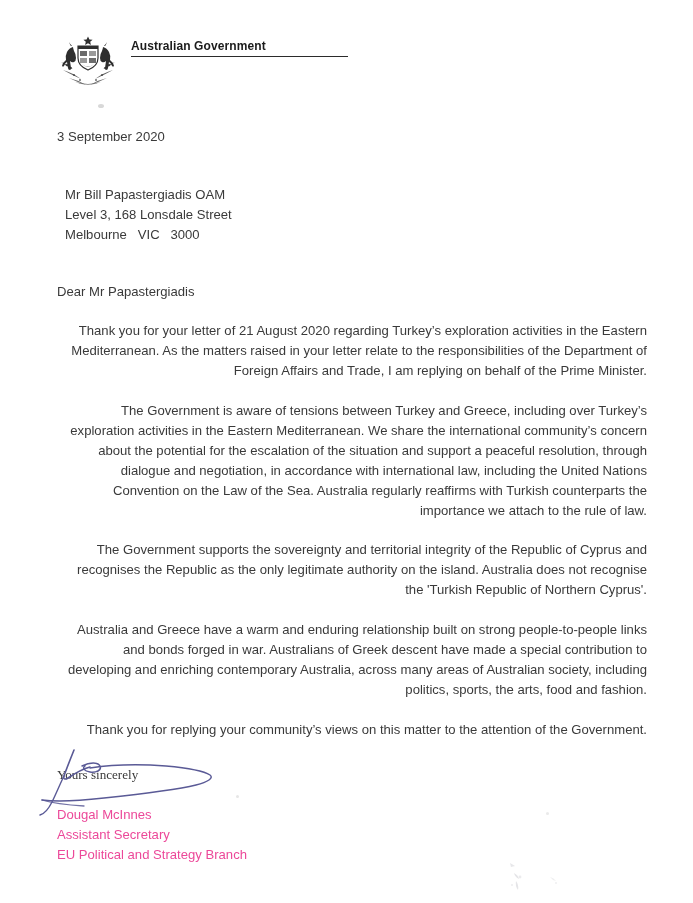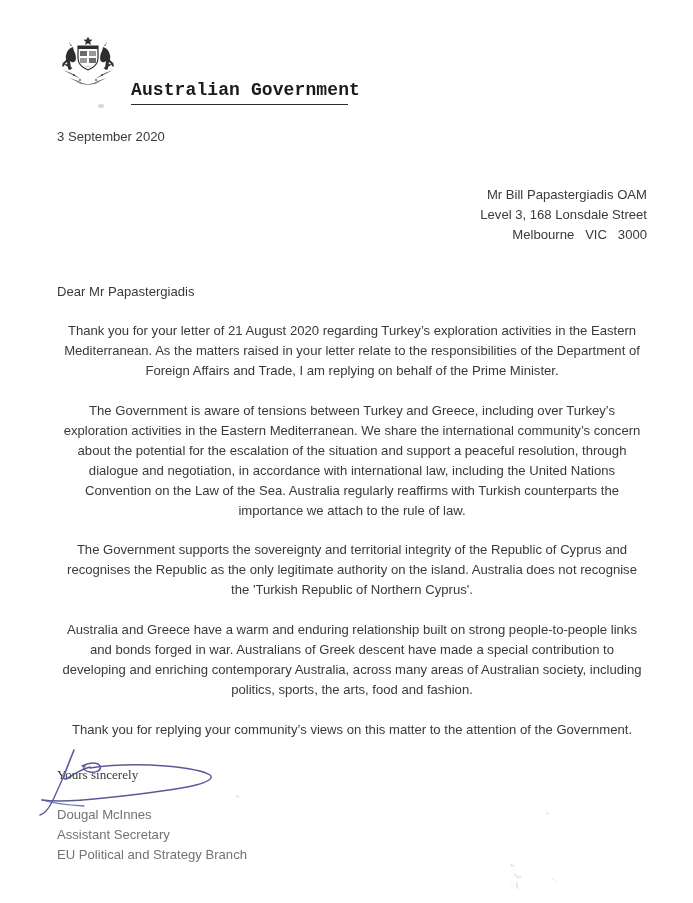--- a/index.html
+++ b/index.html
@@ -30,28 +30,27 @@
     width: 78px;
     height: 56px;
     flex: 0 0 auto;
     margin-right: 4px;
   }
   .crest svg { display: block; }
   .dept-block {
     padding-top: 5px;
   }
   .gov-line {
-    font-family: Liberation Mono, monospace;
+    font-family: Liberation Sans, sans-serif;
     font-weight: bold;
-    font-size: 18px;
+    font-size: 12px;
     color: #1b1b1b;
     letter-spacing: 0.1px;
     line-height: 1.25;
     white-space: nowrap;
-    margin-top: 40px;
   }
   .rule {
     height: 1px;
     background: #2b2b2b;
     margin: 2px 0 2px 0;
     width: 217px;
   }
   .dept-line {
     font-family: "Liberation Serif", serif;
     font-weight: bold;
@@ -69,30 +68,29 @@
     top: 118px;
     width: 590px;
     font-size: 13.1px;
     color: #3a3a3a;
     line-height: 1.52;
   }
   .date {
     margin: 9px 0 0 0;
   }
   .addressee {
-    margin: 38px 0 0 0;
-    text-align: right;
+    margin: 38px 0 0 8px;
   }
   .addressee div { white-space: pre; }
   .salutation {
     margin: 37px 0 4px 0;
   }
   .para {
     margin: 20px 0 0 0;
-    text-align: center;
+    text-align: right;
   }
   .closing {
     margin: 25px 0 0 0;
     font-family: Liberation Serif, serif;
   }
 
   
   .sig-wrap {
     position: absolute;
     left: 38px;
@@ -100,21 +98,21 @@
     width: 260px;
     height: 80px;
     pointer-events: none;
   }
   .sig-wrap svg { display: block; }
   .signatory {
     position: absolute;
     left: 57px;
     top: 805px;
     font-size: 13.1px;
-    color: #737373;
+    color: #ec4899;
     line-height: 1.52;
   }
 
   
   .speck {
     position: absolute;
     background: #b8b8b8;
     border-radius: 50%;
     opacity: 0.55;
   }

